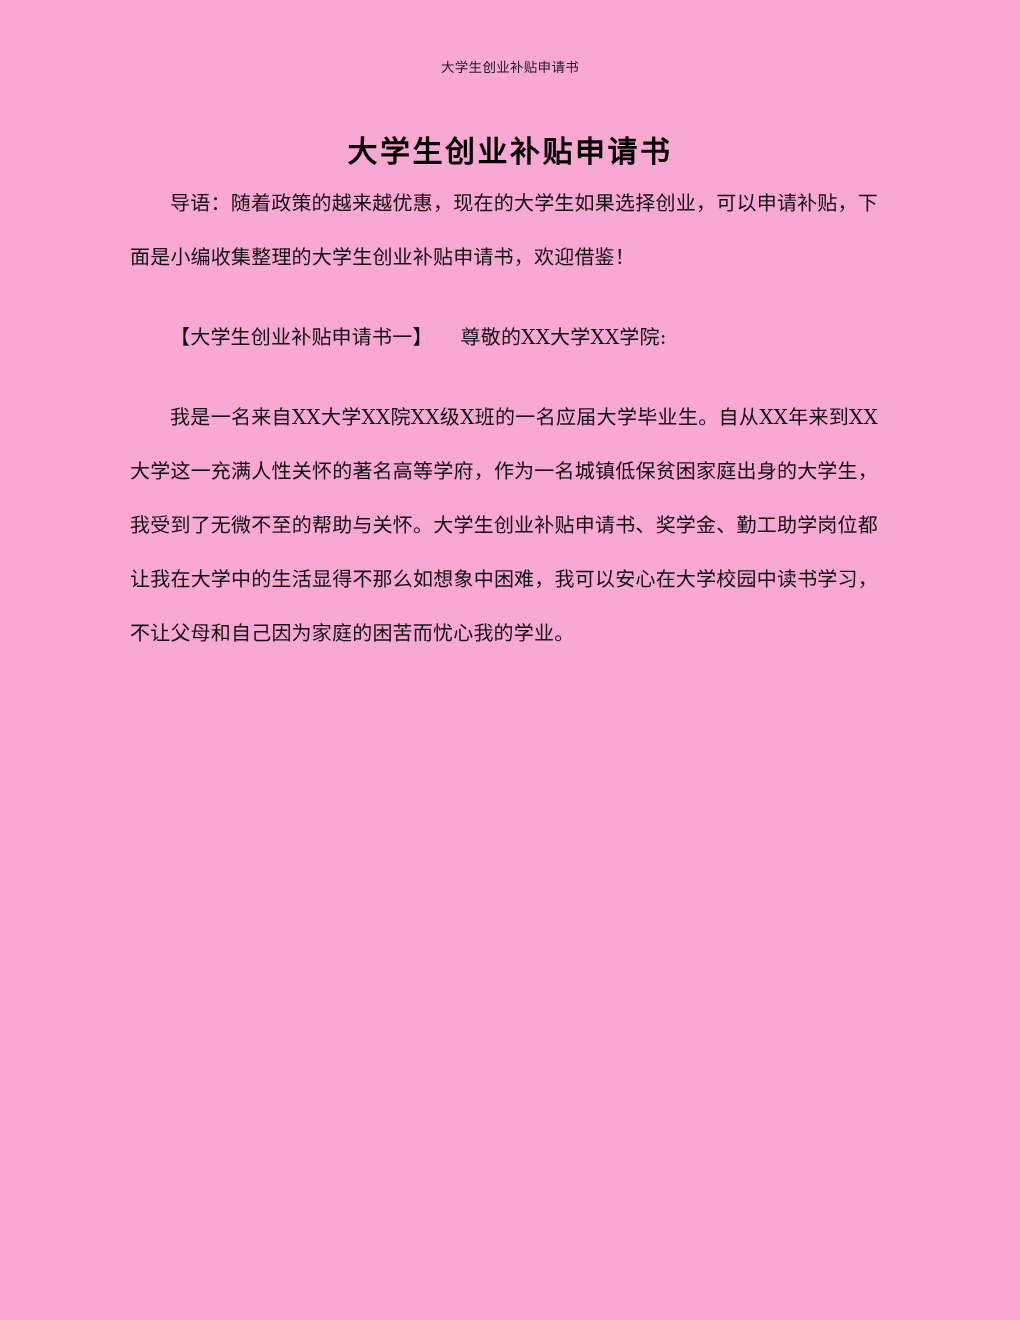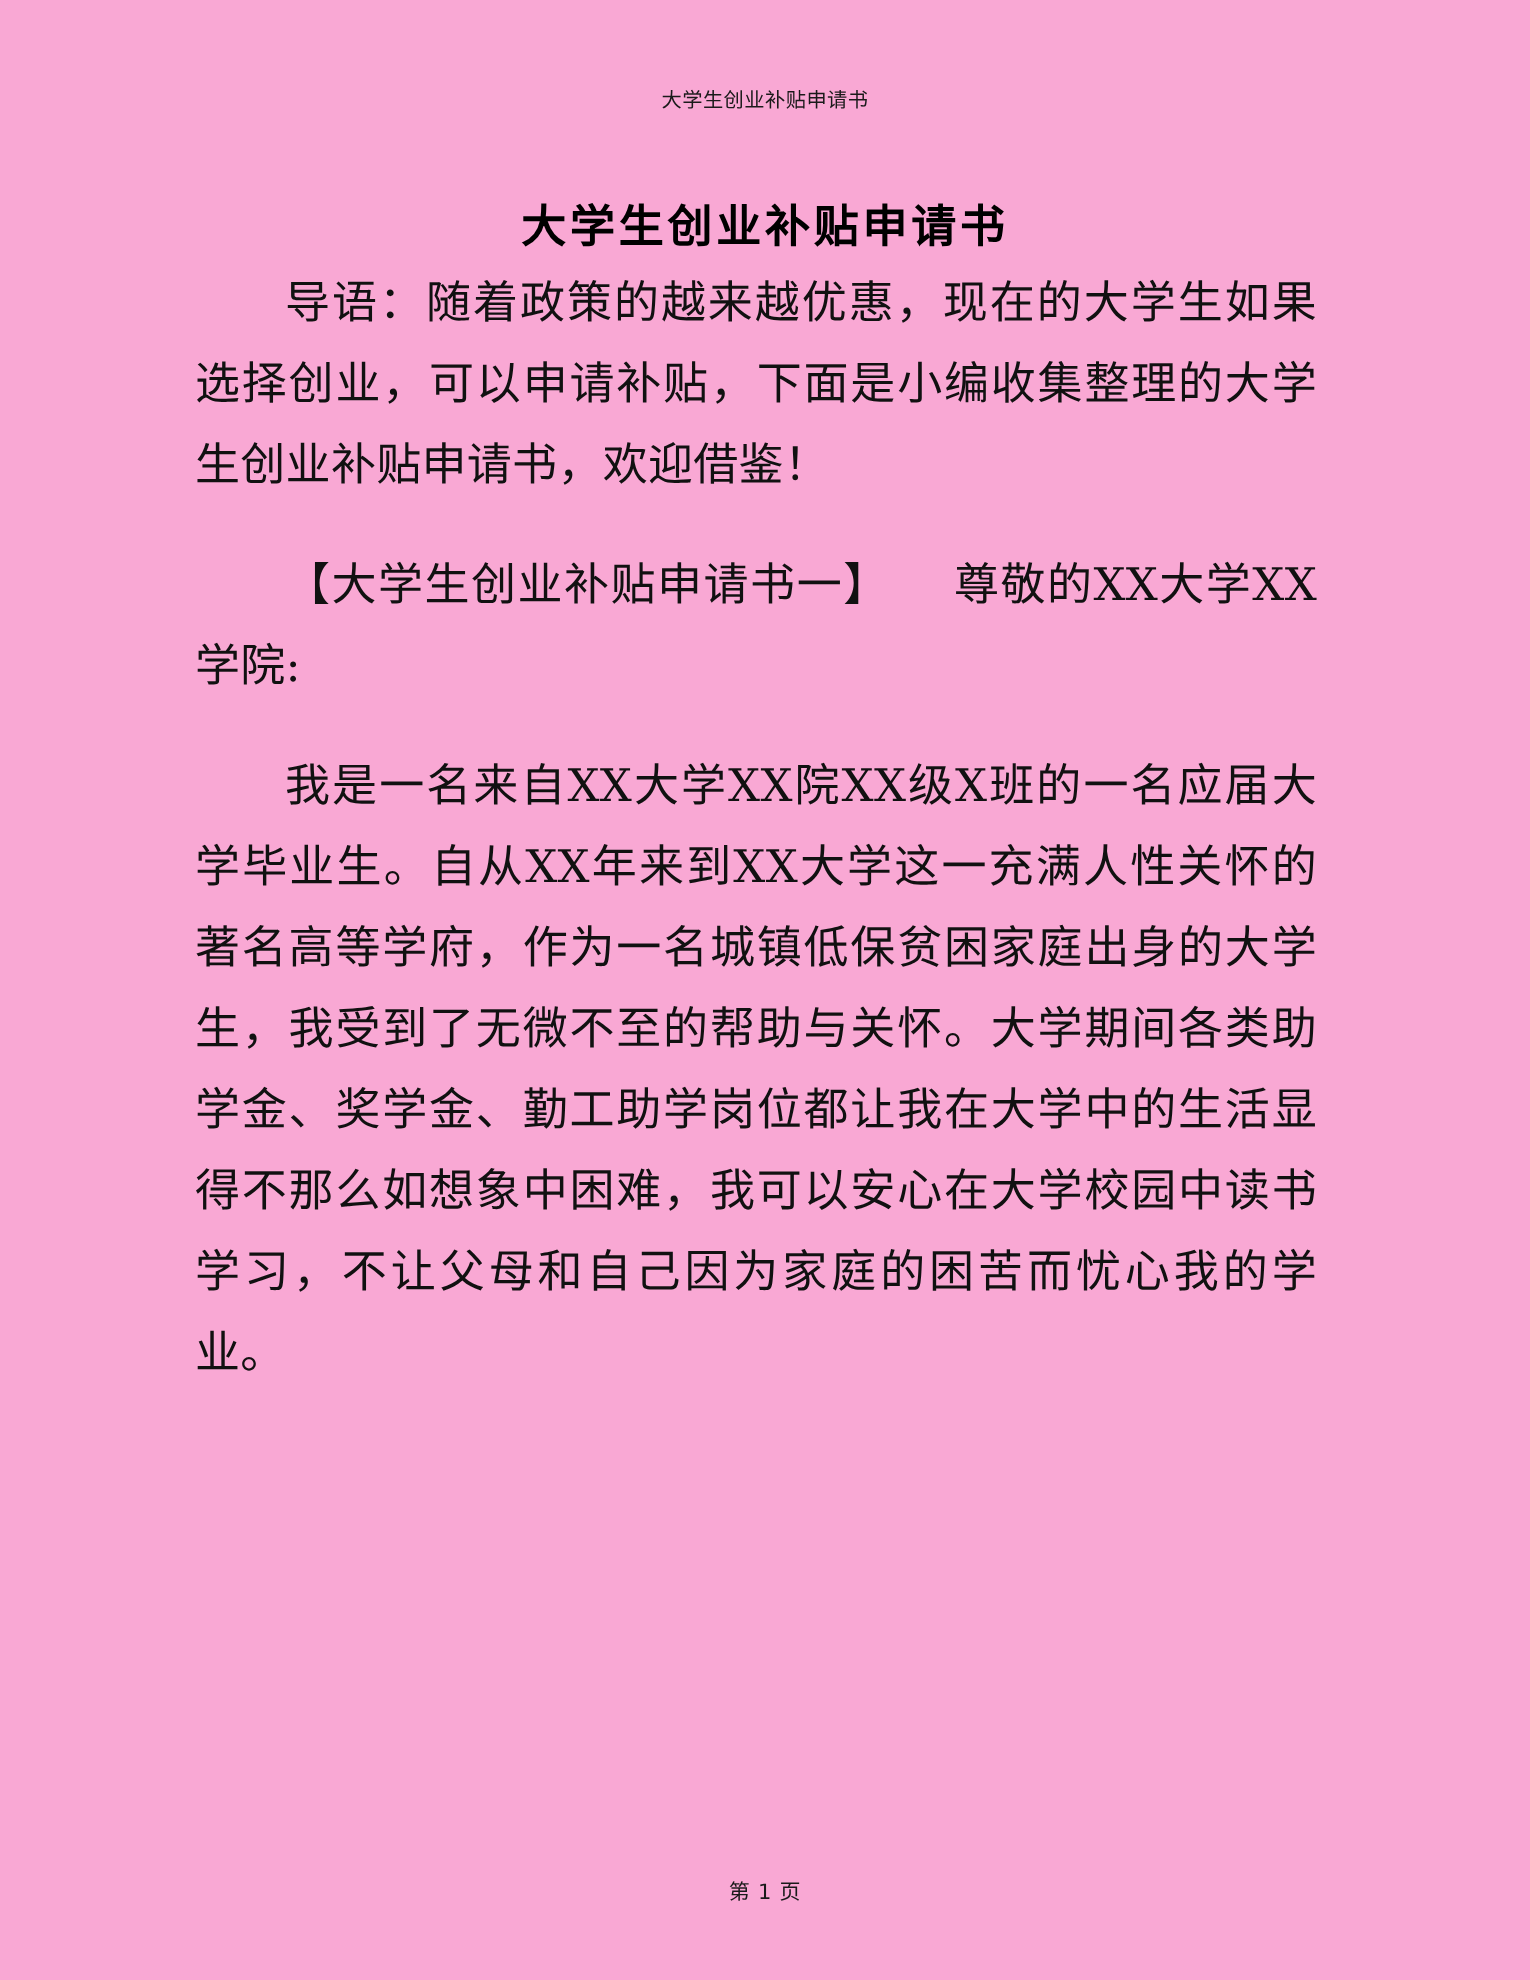--- a/index.html
+++ b/index.html
@@ -54,21 +54,21 @@
   
   .body-col {
     position: absolute;
     top: 176px;
     left: 130px;
     width: 748px;
   }
 
   .para {
     margin: 0 0 0 0;
-    font-size: 30px;
+    font-size: 20px;
     line-height: 54px;
     text-align: justify;
     text-justify: inter-character;
     text-indent: 2em;
     letter-spacing: 0.2px;
     color: #111111;
     word-break: break-all;
   }
 
   .para + .para {
@@ -114,20 +114,19 @@
   <h1 class="doc-title">大学生创业补贴申请书</h1>
 
   <div class="body-col">
 
     <p class="para">导语：随着政策的越来越优惠，现在的大学生如果选择创业，可以申请补贴，下面是小编收集整理的大学生创业补贴申请书，欢迎借鉴！</p>
 
     <p class="para gap-before">
       <span class="lead-tag">【大学生创业补贴申请书一】</span><span class="salutation-spacer"></span><span>尊敬的XX大学XX学院:</span>
     </p>
 
-    <p class="para gap-before">我是一名来自XX大学XX院XX级X班的一名应届大学毕业生。自从XX年来到XX大学这一充满人性关怀的著名高等学府，作为一名城镇低保贫困家庭出身的大学生，我受到了无微不至的帮助与关怀。大学期间各类助学金、奖学金、勤工助学岗位都让我在大学中的生活显得不那么如想象中困难，我可以安心在大学校园中读书学习，不让父母和自己因为家庭的困苦而忧心我的学业。</p>
+    <p class="para gap-before">我是一名来自XX大学XX院XX级X班的一名应届大学毕业生。自从XX年来到XX大学这一充满人性关怀的著名高等学府，作为一名城镇低保贫困家庭出身的大学生，我受到了无微不至的帮助与关怀。大学生创业补贴申请书、奖学金、勤工助学岗位都让我在大学中的生活显得不那么如想象中困难，我可以安心在大学校园中读书学习，不让父母和自己因为家庭的困苦而忧心我的学业。</p>
 
 
   </div>
 
-  <div class="page-footer">第 1 页</div>
 
 </div>
 
 </body></html>

